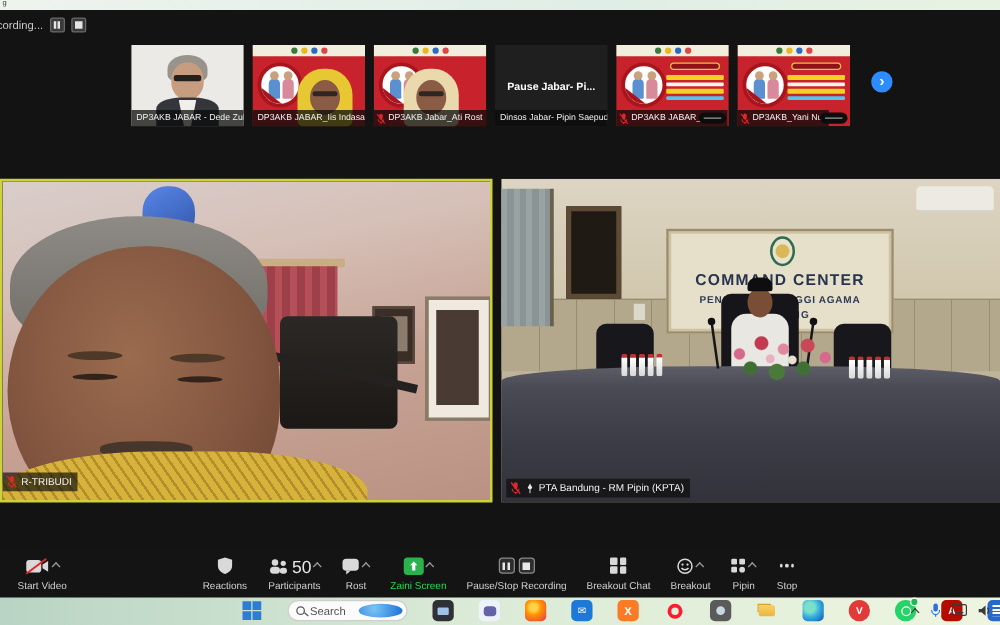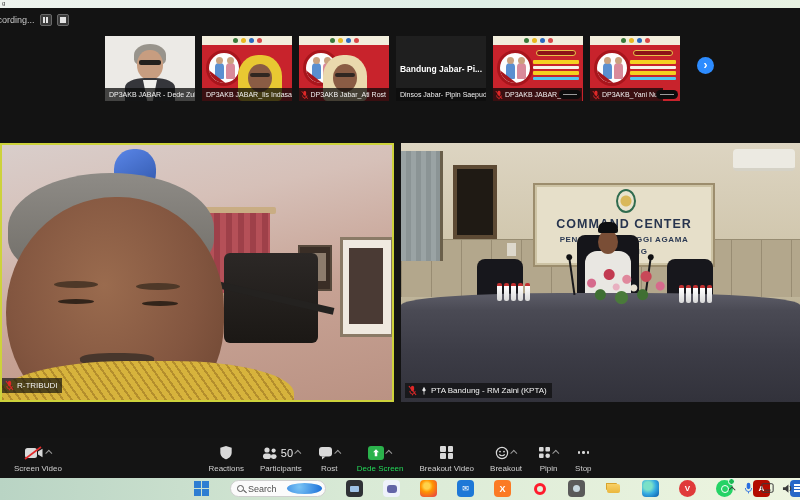--- a/index.html
+++ b/index.html
@@ -103,21 +103,21 @@
 .sr-mic{position:absolute;width:2px;height:36px;background:#17171a}
 .sr-mic::before{content:"";position:absolute;top:-5px;left:-2px;width:6px;height:6px;border-radius:50%;background:#101012}
 
 .toolbar{position:absolute;left:0;right:0;bottom:0;height:40px;background:#141414;display:flex;align-items:center}
 .tbtn{display:flex;flex-direction:column;align-items:center;color:#cfcfcf;font-size:8px;padding:0 6px;cursor:pointer;background:none;border:none;font-family:inherit}
 .tbtn .irow{height:18px;display:flex;align-items:center;gap:3px}
 .tbtn .lbl{margin-top:2px;white-space:nowrap}
 .tb-left{position:absolute;left:8px}
 .tb-center{margin:0 auto;display:flex;align-items:center;gap:4px}
 .chev{width:5px;height:5px;border-left:1.2px solid #9a9a9a;border-top:1.2px solid #9a9a9a;transform:rotate(45deg) translateY(1px)}
-.cnt{font-size:11px;color:#e8e8e8}
+.cnt{font-size:14px;color:#e8e8e8}
 .sharelbl{color:#23d959}
 .sharebox{width:16px;height:14px;border-radius:3px;background:#2bb24c;display:flex;align-items:center;justify-content:center}
 .recsq{width:13px;height:13px;border:1px solid #8a8a8a;border-radius:3px;background:#2e2e2e;display:flex;align-items:center;justify-content:center;gap:1.5px}
 .recsq .bar{width:2px;height:6px;background:#e8e8e8}
 .recsq .sq{width:6px;height:6px;background:#e8e8e8}
 .grid4{width:13px;height:13px;display:grid;grid-template-columns:1fr 1fr;gap:1.5px}
 .grid4 i{background:#d8d8d8;border-radius:1px}
 .dots3{display:flex;gap:2px}
 .dots3 i{width:2.5px;height:2.5px;border-radius:50%;background:#d8d8d8}
 
@@ -227,21 +227,21 @@
               <path d="M2 6.5a3 3.5 0 0 0 6 0" stroke="#e02828" fill="none"></path>
               <line x1="5" y1="9.8" x2="5" y2="11.4" stroke="#e02828"></line>
               <line x1="1" y1="1" x2="9" y2="11" stroke="#e02828" stroke-width="1.2"></line>
             </svg>
           <span>DP3AKB Jabar_Ati Rost</span>
         </div>
       </div>
 
       <div class="thumb">
         <div class="novid">
-            <span>Bandung Jabar- Pi...</span>
+            <span>Pause Jabar- Pi...</span>
           </div>
         <div class="tlabel">
           <svg width="8" height="10" viewBox="0 0 10 12">
               <rect x="3.2" y="0.8" width="3.6" height="6" rx="1.8" fill="#e02828"></rect>
               <path d="M2 6.5a3 3.5 0 0 0 6 0" stroke="#e02828" fill="none"></path>
               <line x1="5" y1="9.8" x2="5" y2="11.4" stroke="#e02828"></line>
               <line x1="1" y1="1" x2="9" y2="11" stroke="#e02828" stroke-width="1.2"></line>
             </svg>
           <span>Dinsos Jabar- Pipin Saepudin</span>
         </div>
@@ -390,35 +390,35 @@
         <svg width="9" height="11" viewBox="0 0 10 12">
             <rect x="3.2" y="0.8" width="3.6" height="6" rx="1.8" fill="#e02828"></rect>
             <path d="M2 6.5a3 3.5 0 0 0 6 0" stroke="#e02828" fill="none"></path>
             <line x1="5" y1="9.8" x2="5" y2="11.4" stroke="#e02828"></line>
             <line x1="1" y1="1" x2="9" y2="11" stroke="#e02828" stroke-width="1.2"></line>
           </svg>
         <svg width="8" height="9" viewBox="0 0 10 12">
             <path d="M5 1l2.5 4.5L5 8 2.5 5.5z" fill="#e8e8e8"></path>
             <line x1="5" y1="8" x2="5" y2="11.5" stroke="#e8e8e8"></line>
           </svg>
-        <span>PTA Bandung - RM Zaini (KPTA)</span>
+        <span>PTA Bandung - RM Pipin (KPTA)</span>
       </div>
     </div>
 
     <div class="toolbar">
       <button class="tbtn tb-left">
         <span class="irow">
           <svg width="20" height="14" viewBox="0 0 20 14">
               <rect x="1" y="2" width="12" height="10" rx="2.5" fill="#d9d9d9"></rect>
               <path d="M14 5.5l4.5-2.8v8.6L14 8.5z" fill="#d9d9d9"></path>
               <line x1="1" y1="13" x2="17" y2="1" stroke="#e02828" stroke-width="1.6"></line>
             </svg>
           <span class="chev"></span>
         </span>
-        <span class="lbl">Screen Video</span>
+        <span class="lbl">Start Video</span>
       </button>
 
       <div class="tb-center">
         <button class="tbtn">
           <span class="irow">
               <svg width="14" height="15" viewBox="0 0 16 17">
                 <path d="M8 1l6.5 2.2v5.2c0 4.3-3.2 6.6-6.5 7.8-3.3-1.2-6.5-3.5-6.5-7.8V3.2z" fill="#d9d9d9"></path>
               </svg>
             </span>
           <span class="lbl">Reactions</span>
@@ -448,32 +448,44 @@
         </button>
         <button class="tbtn">
           <span class="irow">
             <span class="sharebox">
                 <svg width="10" height="10" viewBox="0 0 12 12">
                   <path d="M6 1.5l3.5 3.5H7.5v5h-3v-5H2.5z" fill="#ffffff"></path>
                 </svg>
               </span>
             <span class="chev"></span>
           </span>
-          <span class="lbl sharelbl">Dede Screen</span>
+          <span class="lbl sharelbl">Zaini Screen</span>
+        </button>
+        <button class="tbtn">
+          <span class="irow">
+            <span class="recsq">
+                <i class="bar"></i>
+                <i class="bar"></i>
+              </span>
+            <span class="recsq">
+                <i class="sq"></i>
+              </span>
+          </span>
+          <span class="lbl">Pause/Stop Recording</span>
         </button>
         <button class="tbtn">
           <span class="irow">
               <span class="grid4">
                 <i></i>
                 <i></i>
                 <i></i>
                 <i></i>
               </span>
             </span>
-          <span class="lbl">Breakout Video</span>
+          <span class="lbl">Breakout Chat</span>
         </button>
         <button class="tbtn">
           <span class="irow">
             <svg width="14" height="14" viewBox="0 0 14 14">
                 <circle cx="7" cy="7" r="5.6" fill="none" stroke="#d9d9d9" stroke-width="1.2"></circle>
                 <circle cx="5" cy="5.6" r="0.9" fill="#d9d9d9"></circle>
                 <circle cx="9" cy="5.6" r="0.9" fill="#d9d9d9"></circle>
                 <path d="M4.2 8.4a3.6 3.6 0 0 0 5.6 0" fill="none" stroke="#d9d9d9" stroke-width="1.2"></path>
               </svg>
             <span class="chev"></span>

